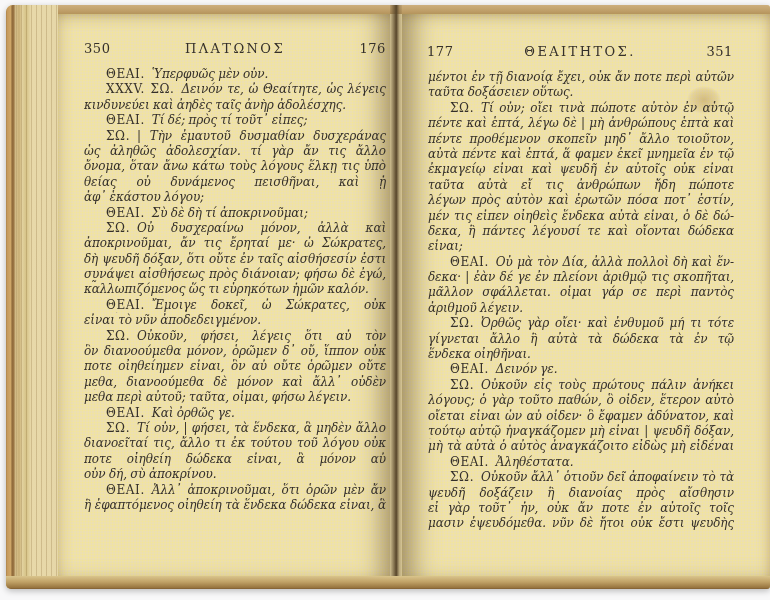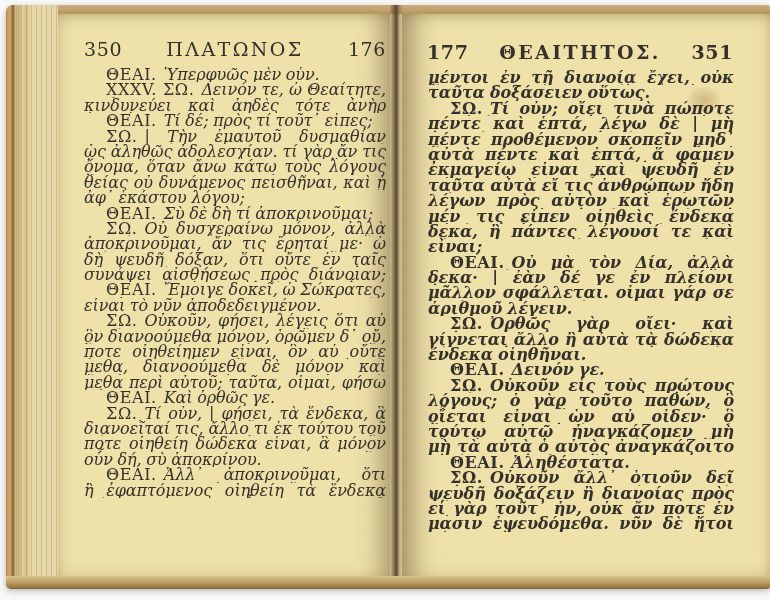--- a/index.html
+++ b/index.html
@@ -53,38 +53,37 @@
       inset -20px 0 24px -12px rgba(95,72,40,.50),
       inset 10px 0 14px -9px rgba(130,100,55,.30),
       inset 0 10px 14px -10px rgba(130,100,55,.35);
   }
   .page-right{
     left:396px;right:0;
     box-shadow:
       inset 22px 0 26px -12px rgba(95,72,40,.55),
       inset -9px 0 12px -8px rgba(150,115,65,.40),
       inset 0 10px 14px -10px rgba(130,100,55,.35);
-    font-weight: bold;
   }
   .gutter{
     position:absolute;left:384px;width:12px;top:0;bottom:11px;
     background:linear-gradient(90deg,
       rgba(87,69,42,.15), rgba(87,69,42,.78) 40%,
       var(--gutter-shadow) 52%, rgba(87,69,42,.30) 78%, rgba(87,69,42,.10));
   }
   .page-head{
     display:flex;justify-content:space-between;align-items:flex-start;
-    font-size:19px;letter-spacing:.6px;line-height:16px;
+    font-size:13px;letter-spacing:.6px;line-height:16px;
     margin:27px 6px 0 26px;width:302px;
   }
   .page-right .page-head{margin:30px 0 0 25px;width:306px;}
   .running-title{letter-spacing:2.4px;}
   .textcol{
     margin:10px 0 0 26px;width:302px;
-    font-size:16px;line-height:15.4px;letter-spacing:-.1px;word-spacing:-.3px;
+    font-size:12px;line-height:15.4px;letter-spacing:-.1px;word-spacing:-.3px;
   }
   .page-right .textcol{width:306px;}
   .line{
     position:relative;height:15.4px;overflow:hidden;text-align:justify;
   }
   .line:not(.end)::after{content:"";display:inline-block;width:100%;height:0;}
   .line.ind{padding-left:22px;}
   .t{font-style:italic;}
   .speaker{font-style:normal;letter-spacing:.6px;margin-right:7px;}
   .stain{
@@ -102,32 +101,33 @@
 
     <div class="page page-left">
       <div class="page-head">
         <span>350</span>
         <span class="running-title">ΠΛΑΤΩΝΟΣ</span>
         <span>176</span>
       </div>
       <div class="textcol" id="col-left">
           <div class="line ind end"><span class="speaker">ΘΕΑΙ.</span><span class="t">Ὑπερφυῶς μὲν οὖν.</span></div>
           <div class="line ind"><span class="speaker">XXXV. ΣΩ.</span><span class="t">Δεινόν τε, ὦ Θεαίτητε, ὡς λέγεις</span></div>
-          <div class="line end"><span class="t">κινδυνεύει καὶ ἀηδὲς τότε ἀνὴρ ἀδολέσχης.</span></div>
+          <div class="line end"><span class="t">κινδυνεύει καὶ ἀηδὲς ταῖς ἀνὴρ ἀδολέσχης.</span></div>
           <div class="line ind end"><span class="speaker">ΘΕΑΙ.</span><span class="t">Τί δέ; πρὸς τί τοῦτ᾽ εἶπες;</span></div>
           <div class="line ind"><span class="speaker">ΣΩ.</span><span class="t">| Τὴν ἐμαυτοῦ δυσμαθίαν δυσχεράνας καὶ</span></div>
           <div class="line"><span class="t">ὡς ἀληθῶς ἀδολεσχίαν. τί γὰρ ἄν τις ἄλλο ἕνδεκα</span></div>
           <div class="line"><span class="t">ὄνομα, ὅταν ἄνω κάτω τοὺς λόγους ἕλκῃ τις ὑπὸ νω-</span></div>
           <div class="line"><span class="t">θείας οὐ δυνάμενος πεισθῆναι, καὶ ᾗ δυσαπάλλακτος</span></div>
           <div class="line end"><span class="t">ἀφ᾽ ἑκάστου λόγου;</span></div>
           <div class="line ind end"><span class="speaker">ΘΕΑΙ.</span><span class="t">Σὺ δὲ δὴ τί ἀποκρινοῦμαι;</span></div>
           <div class="line ind"><span class="speaker">ΣΩ.</span><span class="t">Οὐ δυσχεραίνω μόνον, ἀλλὰ καὶ δέδοικα, ὅτι</span></div>
           <div class="line"><span class="t">ἀποκρινοῦμαι, ἄν τις ἔρηταί με· ὦ Σώκρατες, εὕρηκας</span></div>
           <div class="line"><span class="t">δὴ ψευδῆ δόξαν, ὅτι οὔτε ἐν ταῖς αἰσθήσεσίν ἐστι</span></div>
           <div class="line"><span class="t">συνάψει αἰσθήσεως πρὸς διάνοιαν; φήσω δὲ ἐγώ, οἶμαι,</span></div>
+          <div class="line end"><span class="t">καλλωπιζόμενος ὥς τι εὑρηκότων ἡμῶν καλόν.</span></div>
           <div class="line ind"><span class="speaker">ΘΕΑΙ.</span><span class="t">Ἔμοιγε δοκεῖ, ὦ Σώκρατες, οὐκ αἰσχρὸν</span></div>
           <div class="line end"><span class="t">εἶναι τὸ νῦν ἀποδεδειγμένον.</span></div>
           <div class="line ind"><span class="speaker">ΣΩ.</span><span class="t">Οὐκοῦν, φήσει, λέγεις ὅτι αὖ τὸν ἄνθρωπον,</span></div>
           <div class="line"><span class="t">ὃν διανοούμεθα μόνον, ὁρῶμεν δ᾽ οὔ, ἵππον οὐκ ἄν</span></div>
           <div class="line"><span class="t">ποτε οἰηθείημεν εἶναι, ὃν αὖ οὔτε ὁρῶμεν οὔτε ἁπτό-</span></div>
           <div class="line"><span class="t">μεθα, διανοούμεθα δὲ μόνον καὶ ἄλλ᾽ οὐδὲν αἰσθανό-</span></div>
           <div class="line end"><span class="t">μεθα περὶ αὐτοῦ; ταῦτα, οἶμαι, φήσω λέγειν.</span></div>
           <div class="line ind end"><span class="speaker">ΘΕΑΙ.</span><span class="t">Καὶ ὀρθῶς γε.</span></div>
           <div class="line ind"><span class="speaker">ΣΩ.</span><span class="t">Τί οὖν, | φήσει, τὰ ἕνδεκα, ἃ μηδὲν ἄλλο ἢ</span></div>
           <div class="line"><span class="t">διανοεῖταί τις, ἄλλο τι ἐκ τούτου τοῦ λόγου οὐκ ἄν</span></div>

